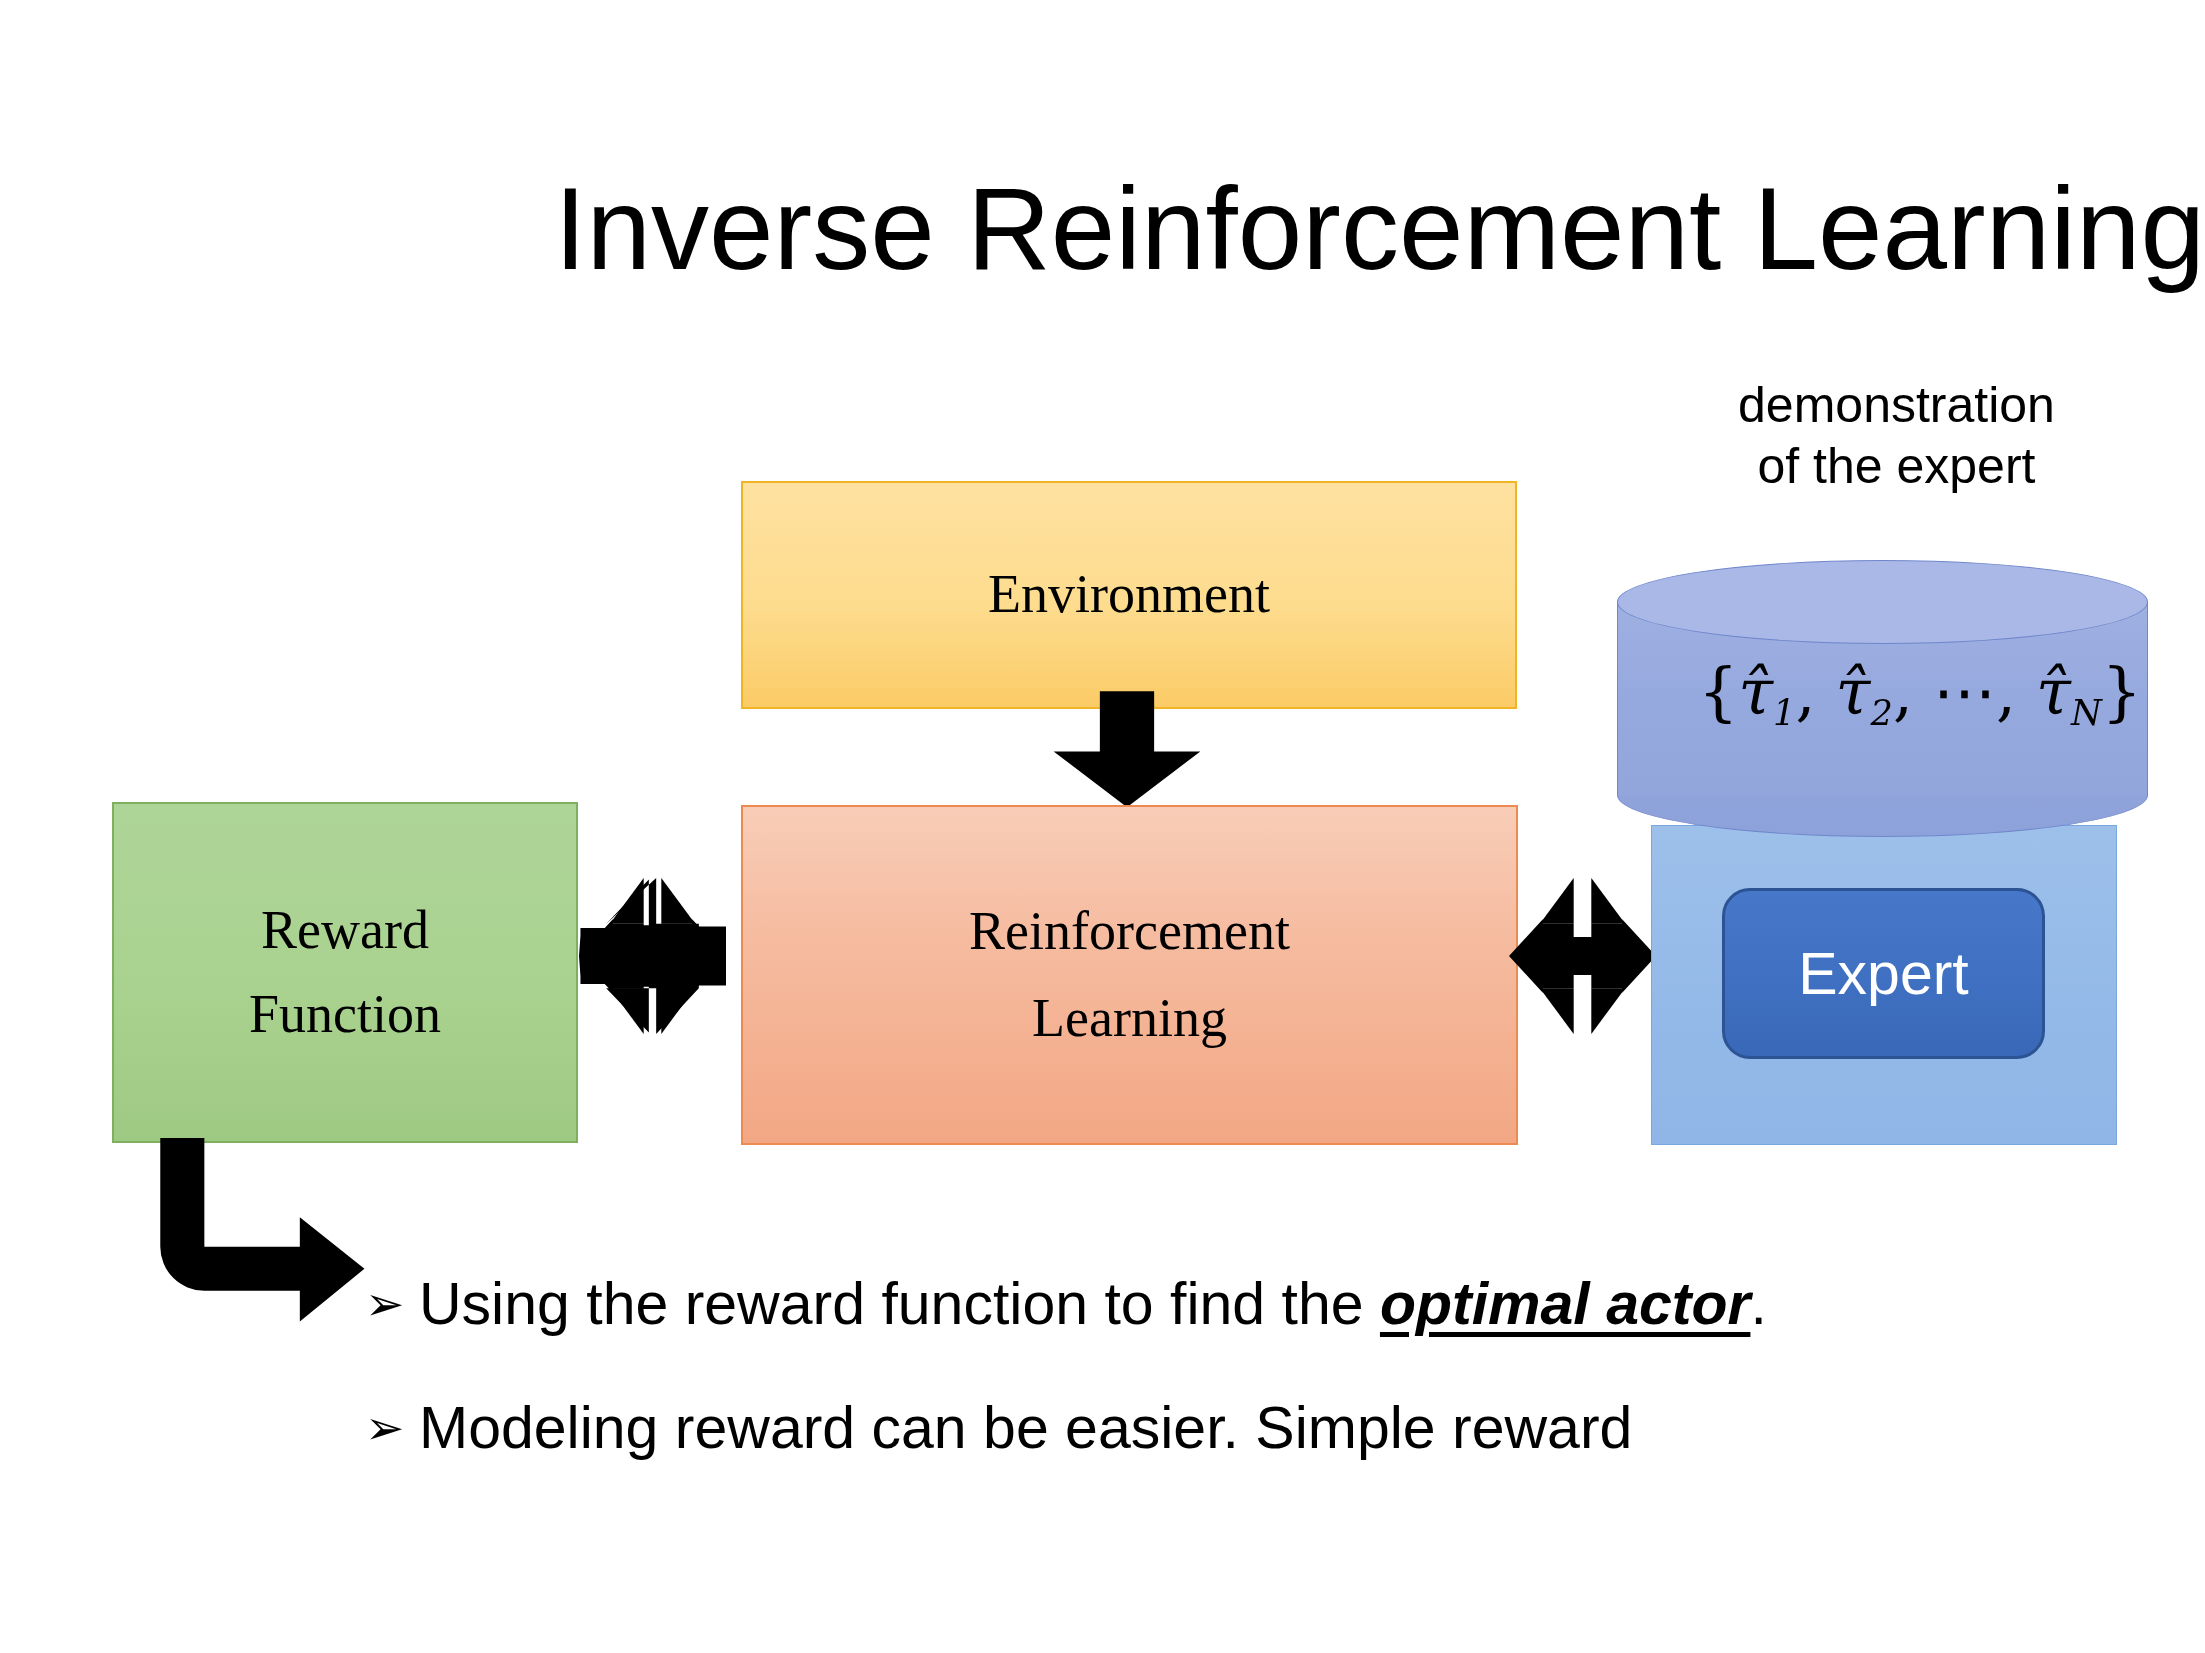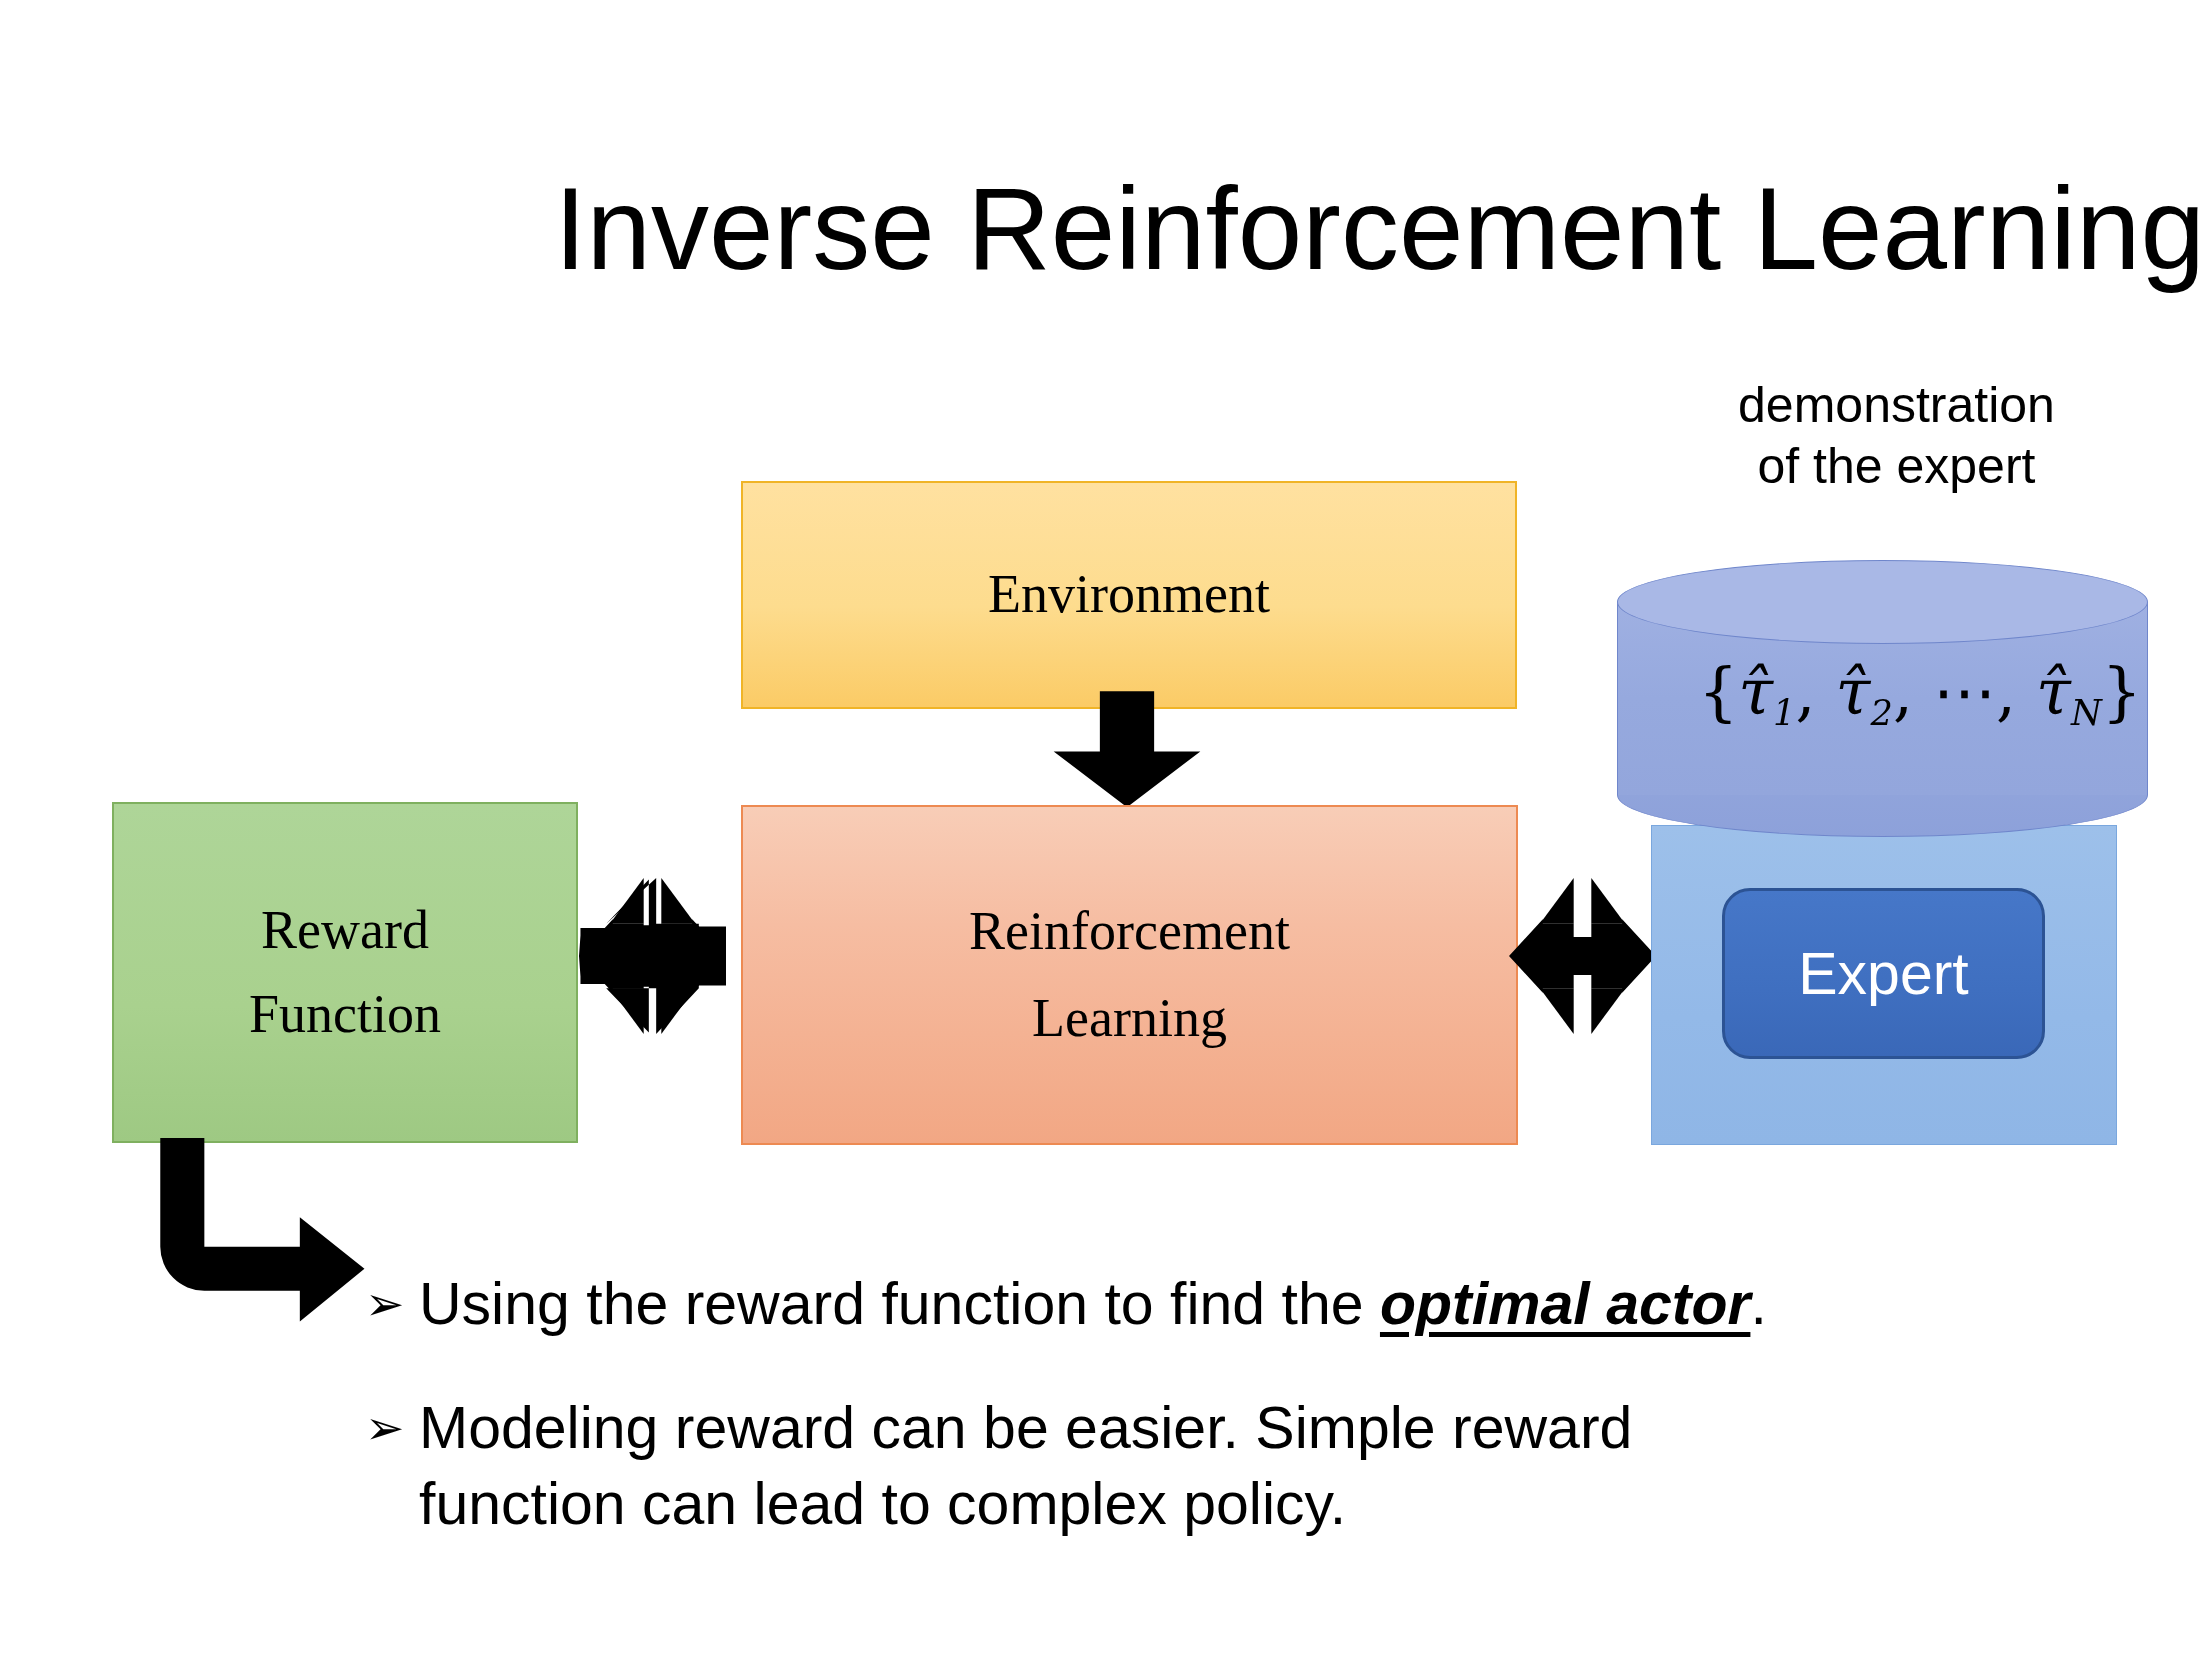--- a/index.html
+++ b/index.html
@@ -356,20 +356,19 @@
     <div class="bullet-row">
       <span class="bullet-marker">➢</span>
       <span class="bullet-text"><span>Using the reward function to find the </span><span class="emph">optimal actor</span><span>.</span></span>
     </div>
 
     <div class="bullet-row">
       <span class="bullet-marker">➢</span>
       <span class="bullet-text">
         <span>Modeling reward can be easier. Simple reward</span>
         <br>
-        <span>function can lead to complex policy.</span>
       </span>
     </div>
 
   </div>
 
 </div>
 
 
 </body></html>

